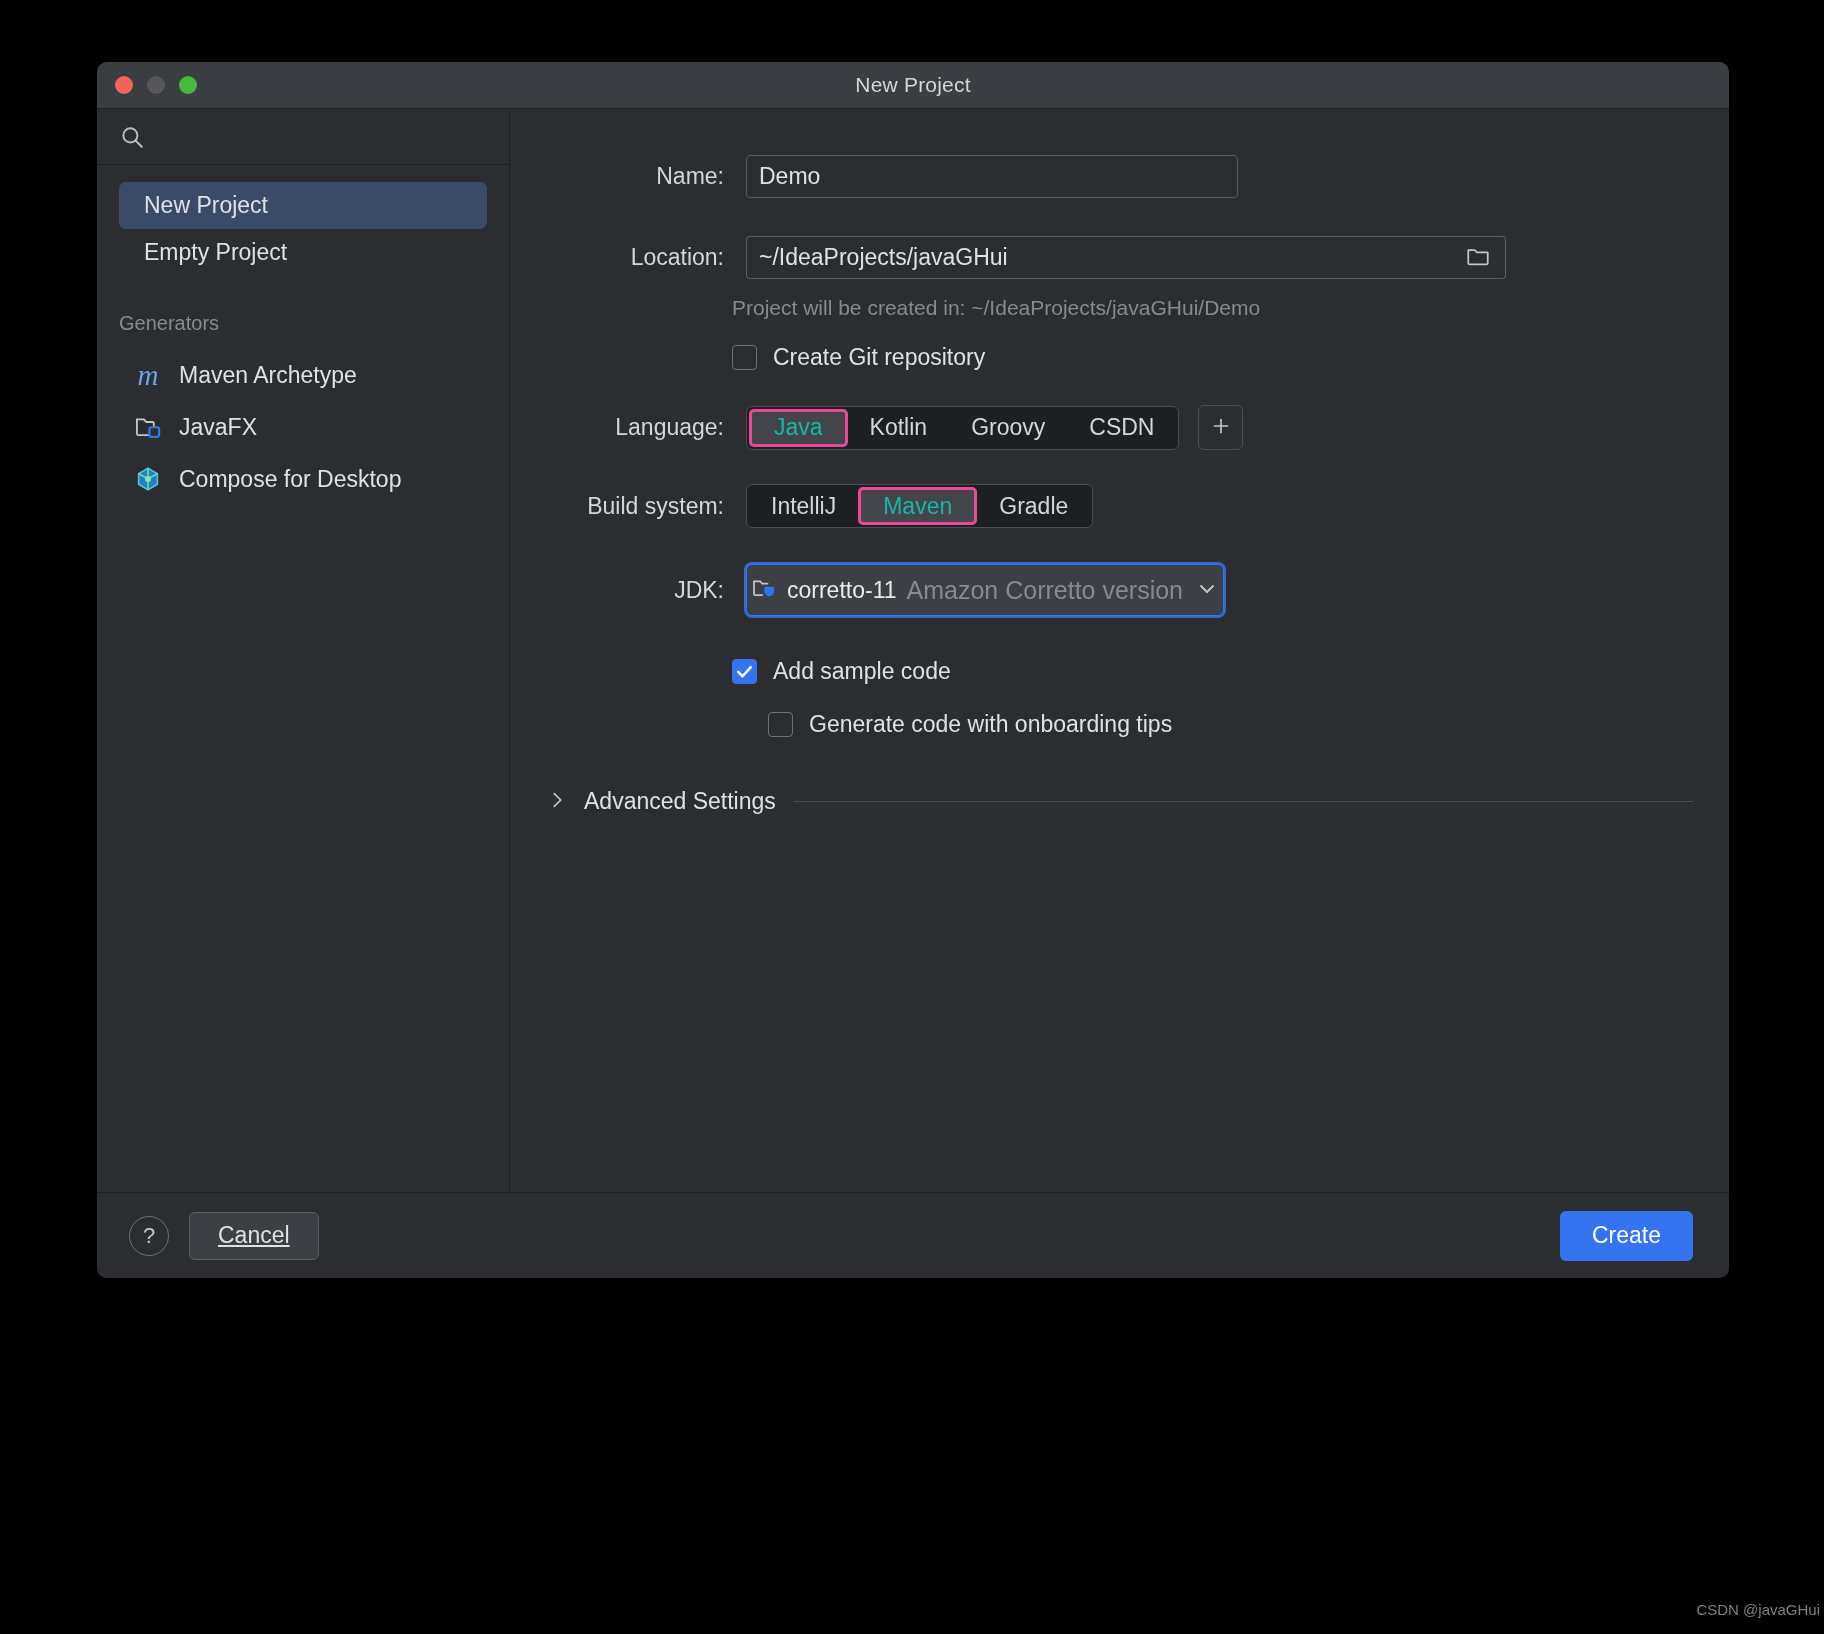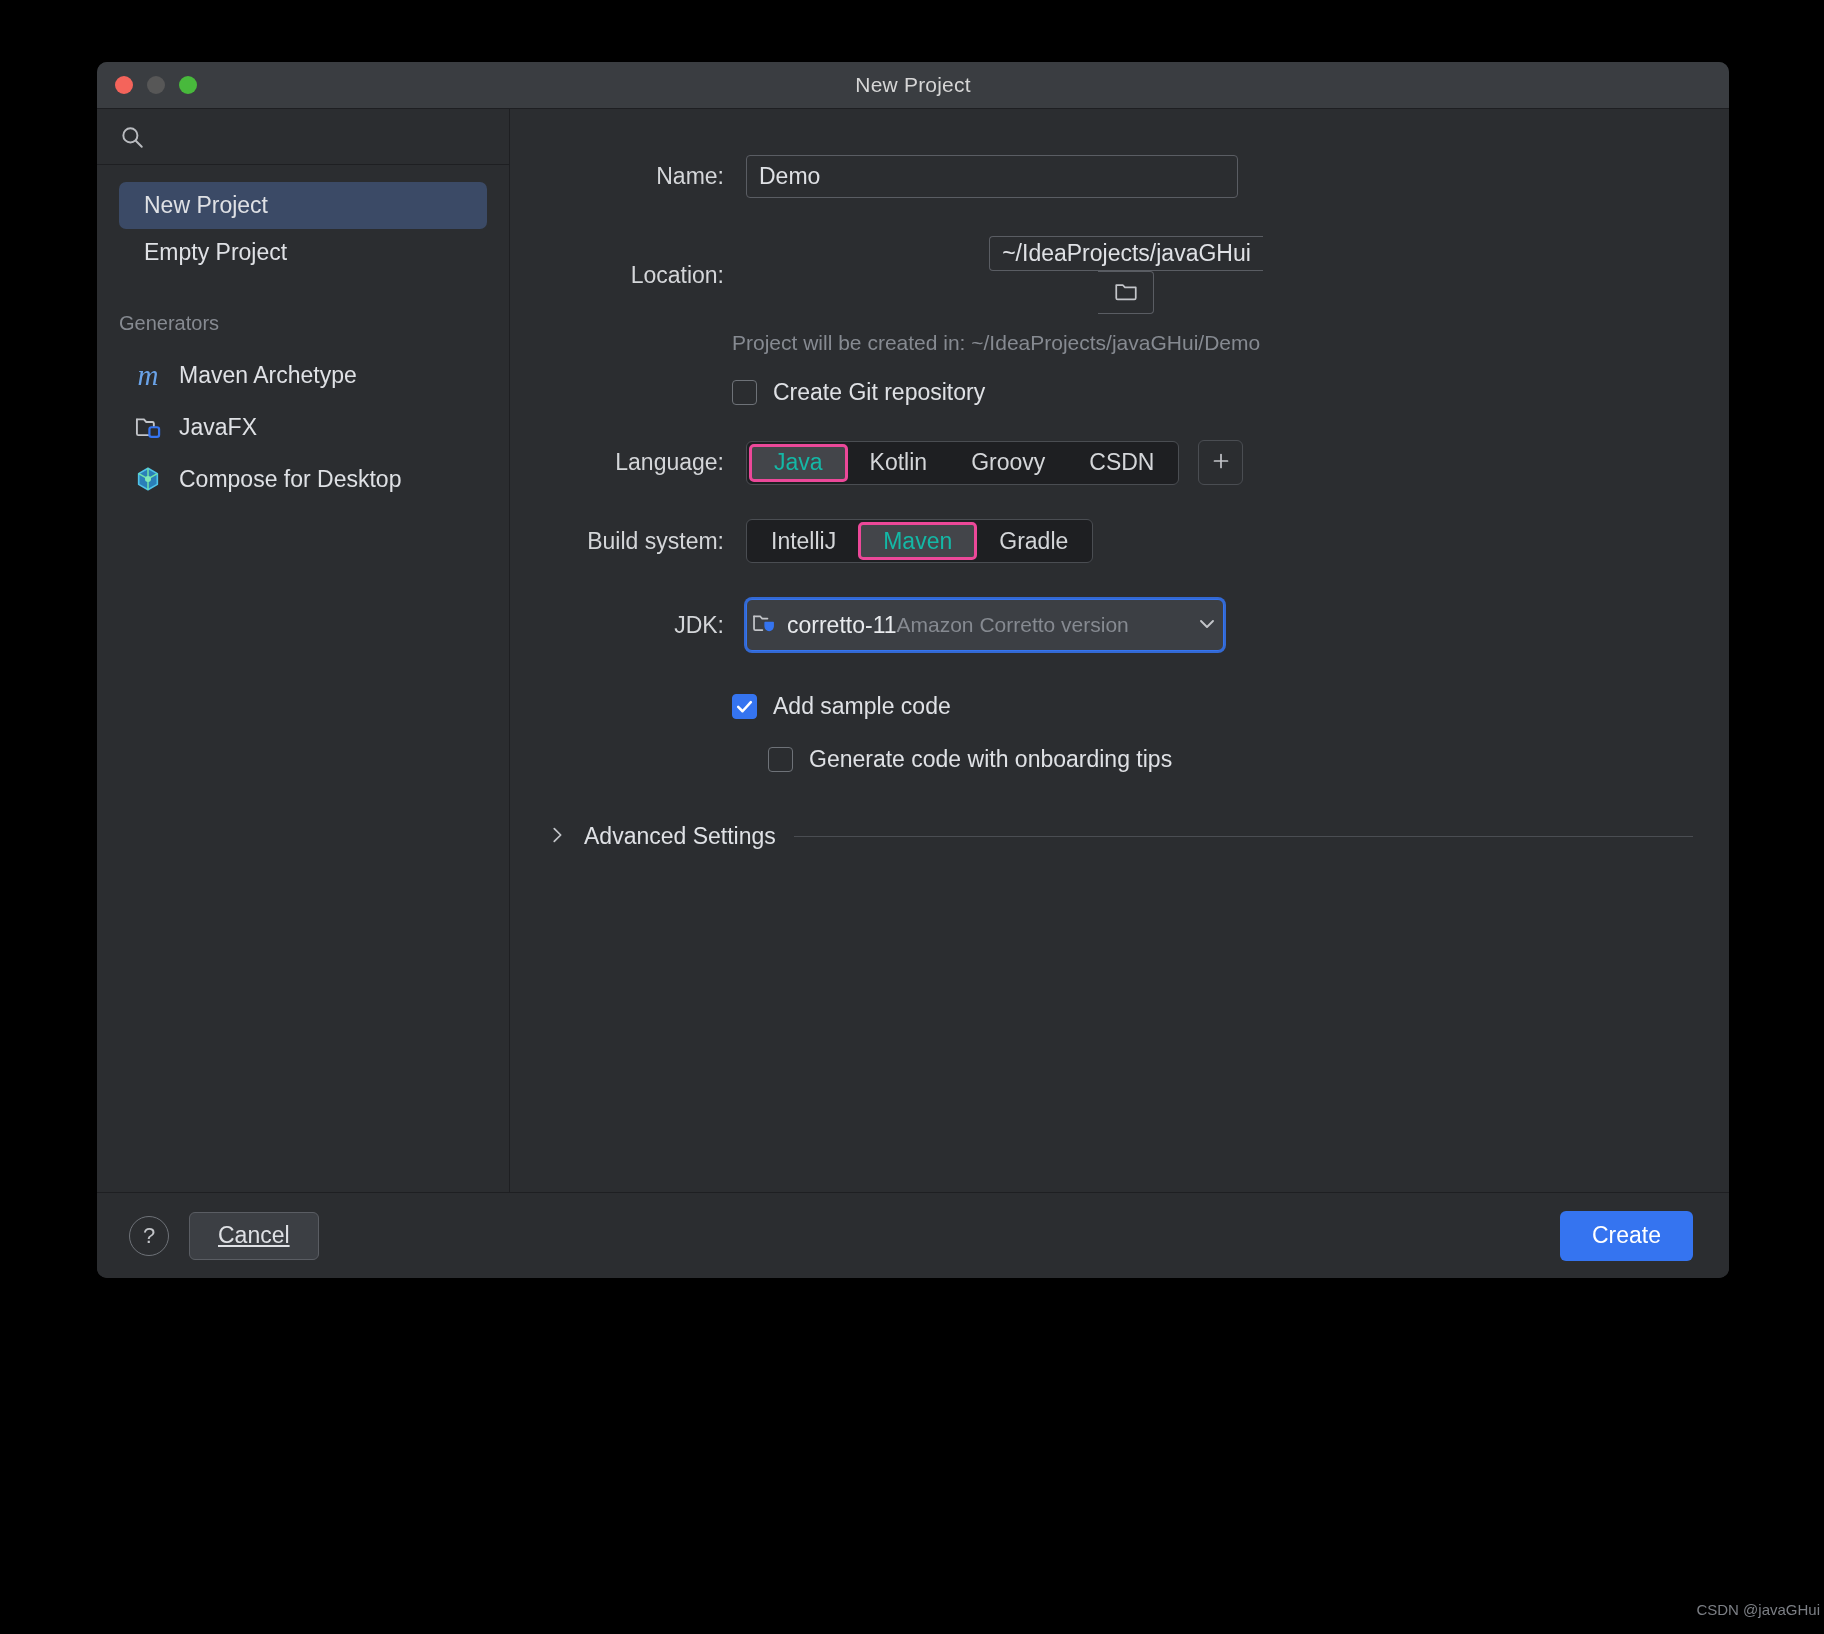--- a/index.html
+++ b/index.html
@@ -108,21 +108,21 @@
     height: 43px;
     background: #2b2d30;
     border: 1px solid #5a5d63;
     border-radius: 4px;
     color: #dfe1e5; font-size: 23px;
     padding: 3px 12px;
     display: flex; align-items: center;
     font-family: "Liberation Sans", sans-serif;
   }
   #name-field { width: 492px; }
-  .loc-wrap { display: flex; align-items: center; width: 760px; flex-direction: column; }
+  .loc-wrap { display: flex; align-items: center; width: 760px; }
   #location-field { flex: 1; border-right: none; border-radius: 4px 0 0 4px; }
   .browse-btn {
     width: 56px; height: 43px;
     border: 1px solid #5a5d63; border-left: none;
     border-radius: 0 4px 4px 0;
     display: flex; align-items: center; justify-content: center;
   }
   .hint {
     font-size: 21px; color: #868a91;
     margin: 17px 0 0 222px;
@@ -170,21 +170,21 @@
   .jdk-combo {
     width: 478px; height: 52px;
     background: #3c3f44;
     border: 1px solid #3574f0;
     border-radius: 6px;
     box-shadow: 0 0 0 2px rgba(53,116,240,.85);
     display: flex; align-items: center;
     padding: 0 4px;
   }
   .jdk-main { font-size: 23px; color: #e8eaed; margin-left: 10px; }
-  .jdk-sub { font-size: 21px; color: #868a91; flex: 1; }
+  .jdk-sub { font-size: 25px; color: #868a91; margin-left: 10px; flex: 1; }
 
   .adv {
     display: flex; align-items: center;
     margin-left: 36px; margin-right: 36px;
   }
   .adv-label { font-size: 23px; color: #dfe1e5; margin: 0 18px 0 16px; white-space: nowrap; }
   .adv-line { flex: 1; height: 1px; background: #4a4d52; }
 
   
   .footer {

